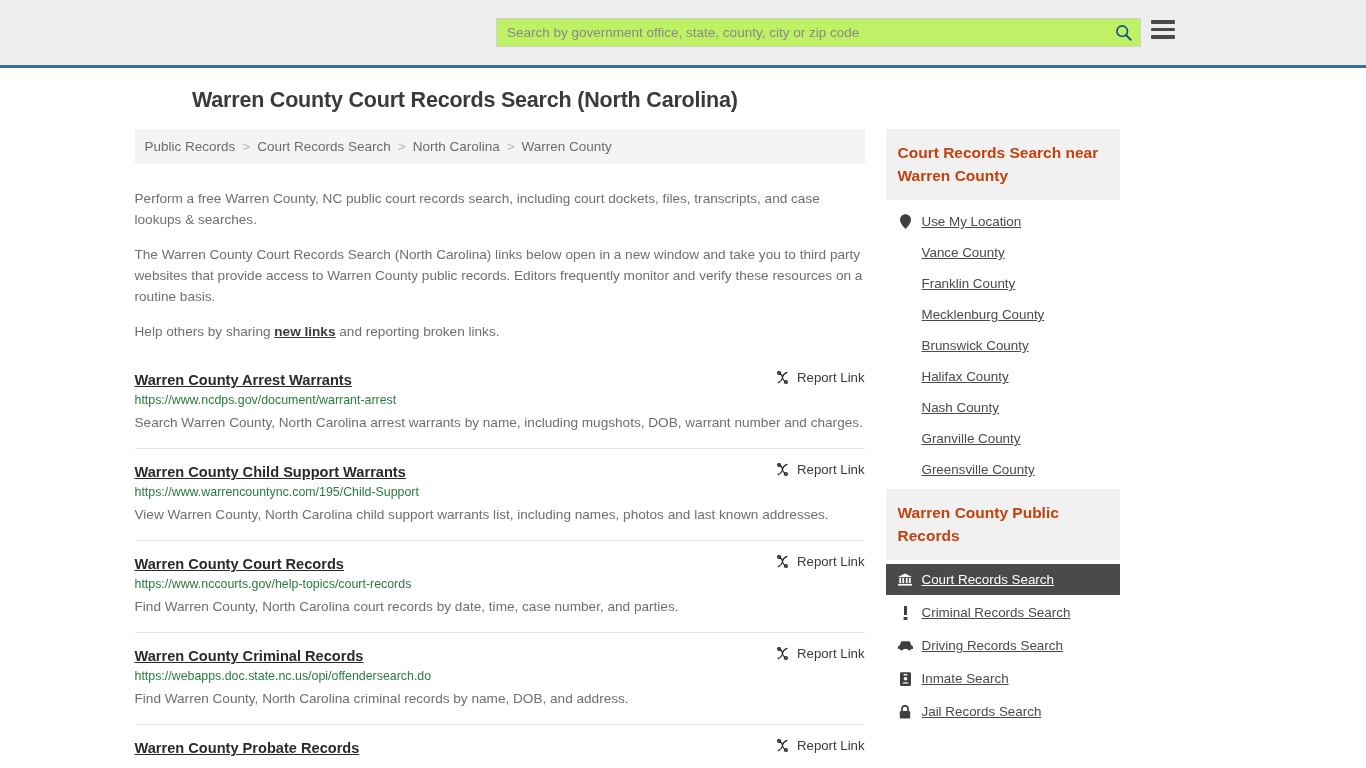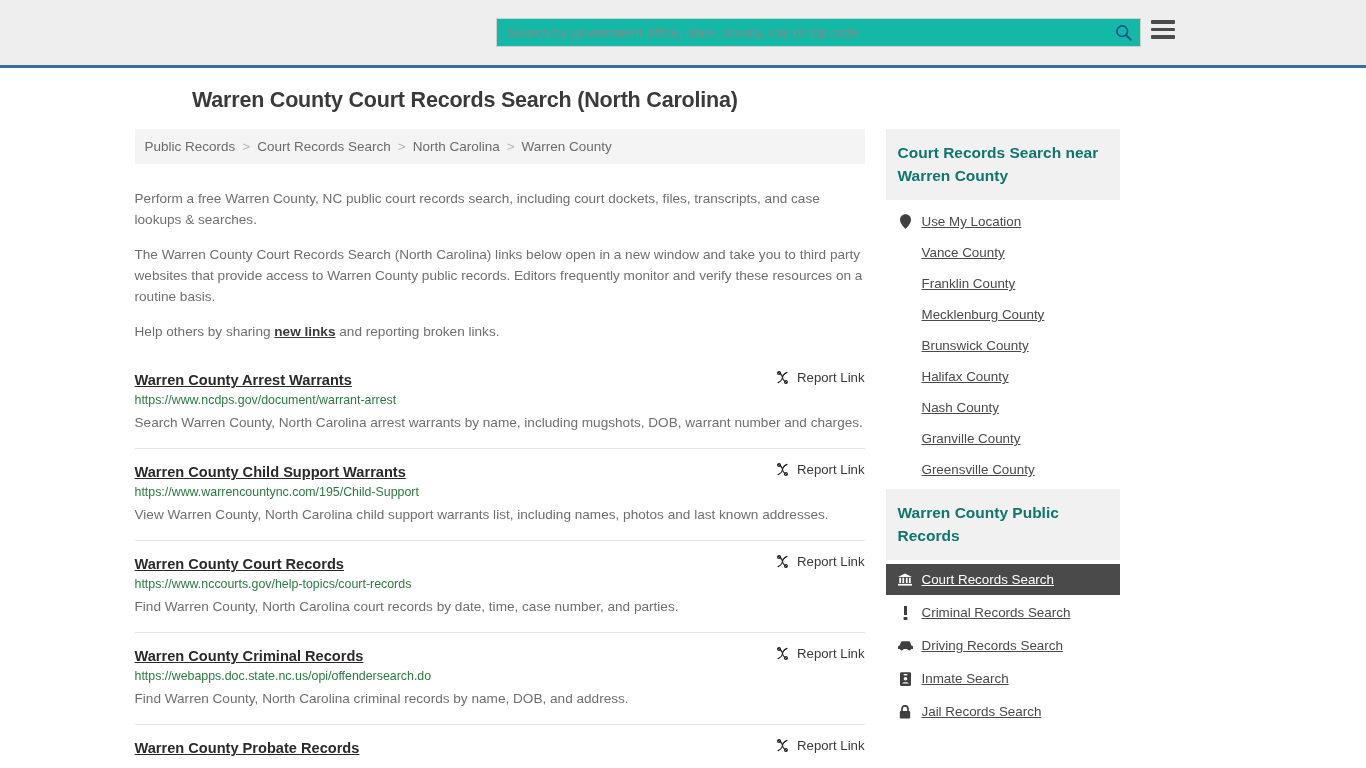--- a/index.html
+++ b/index.html
@@ -60,21 +60,21 @@
   .logo-text .t3 { color: #3c3c3c; font-size: 16px; }
 
   .search-wrap {
     position: absolute;
     left: 496px;
     top: 18px;
     width: 645px;
     height: 29px;
     display: flex;
     align-items: center;
-    background: #14b8a6;
+    background: #bef264;
     border: 1px solid #cfcfcf;
   }
   .search-input {
     flex: 1 1 auto;
     height: 100%;
     border: 0;
     outline: none;
     font-family: "Liberation Sans", sans-serif;
     font-size: 13.5px;
     color: #333;
@@ -200,21 +200,21 @@
     margin-top: 4px;
   }
 
   
   .side-box { margin-bottom: 4px; }
   .side-head {
     background: #f1f1f1;
     padding: 12px 12px 13px 12px;
     font-size: 15.5px;
     font-weight: bold;
-    color: #0f766e;
+    color: #c2410c;
     line-height: 23px;
   }
   .side-list { padding: 6px 0 0 0; list-style: none; }
   .side-list li { padding: 6px 0; }
   .side-link {
     display: flex;
     align-items: center;
     gap: 9px;
     font-size: 13.4px;
     color: #4a4a4a;

